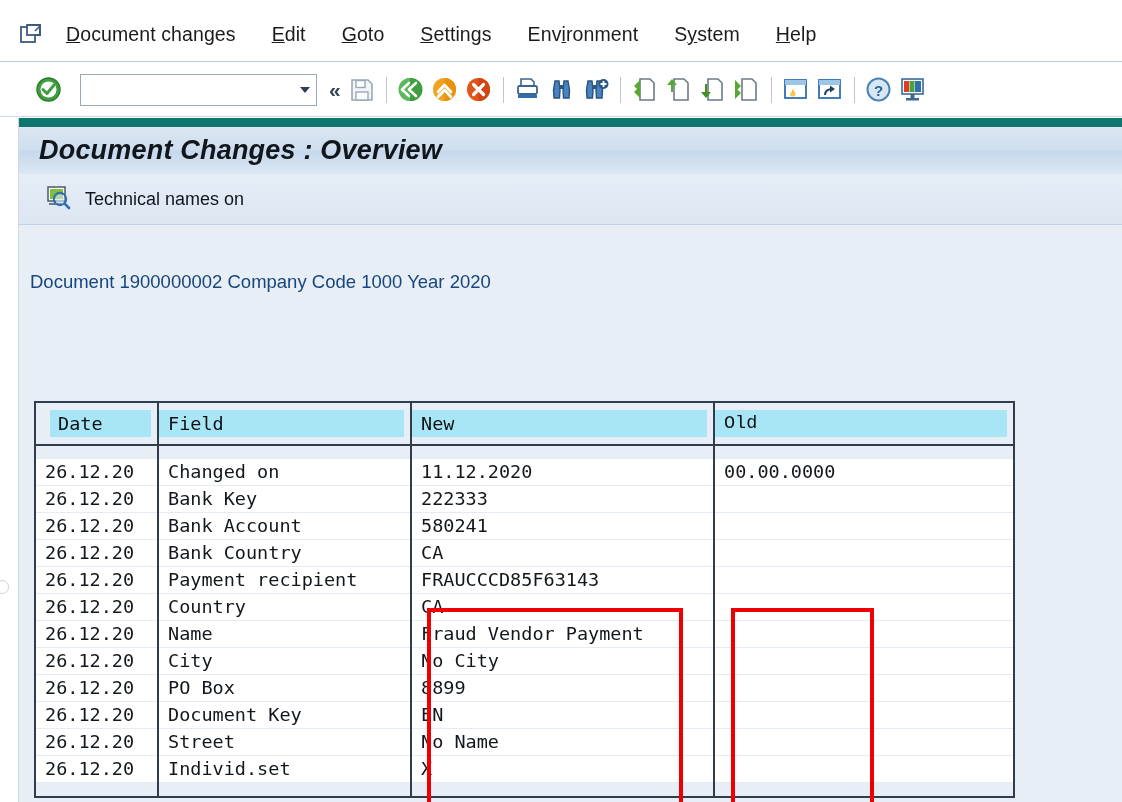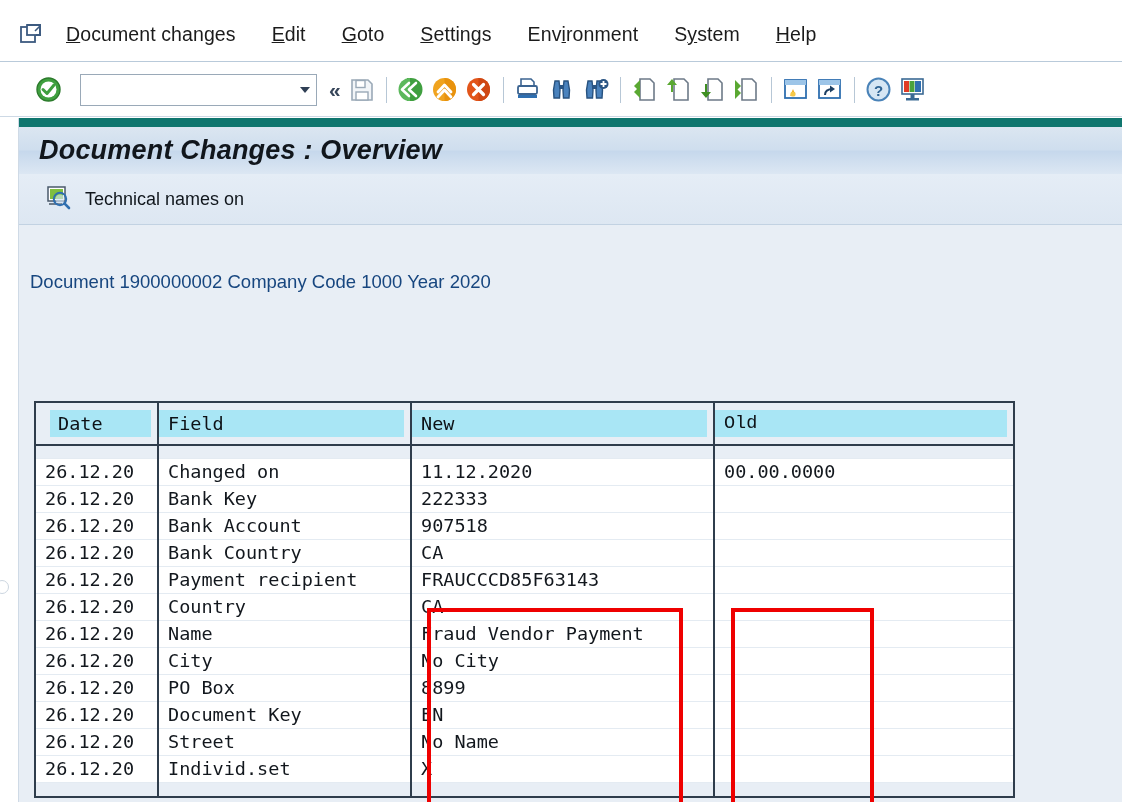--- a/index.html
+++ b/index.html
@@ -561,21 +561,21 @@
                 </tr>
                 <tr>
                   <td class="c-date-cell">26.12.20</td>
                   <td>Bank Key</td>
                   <td>222333</td>
                   <td></td>
                 </tr>
                 <tr>
                   <td class="c-date-cell">26.12.20</td>
                   <td>Bank Account</td>
-                  <td>907518</td>
+                  <td>580241</td>
                   <td></td>
                 </tr>
                 <tr>
                   <td class="c-date-cell">26.12.20</td>
                   <td>Bank Country</td>
                   <td>CA</td>
                   <td></td>
                 </tr>
                 <tr>
                   <td class="c-date-cell">26.12.20</td>

